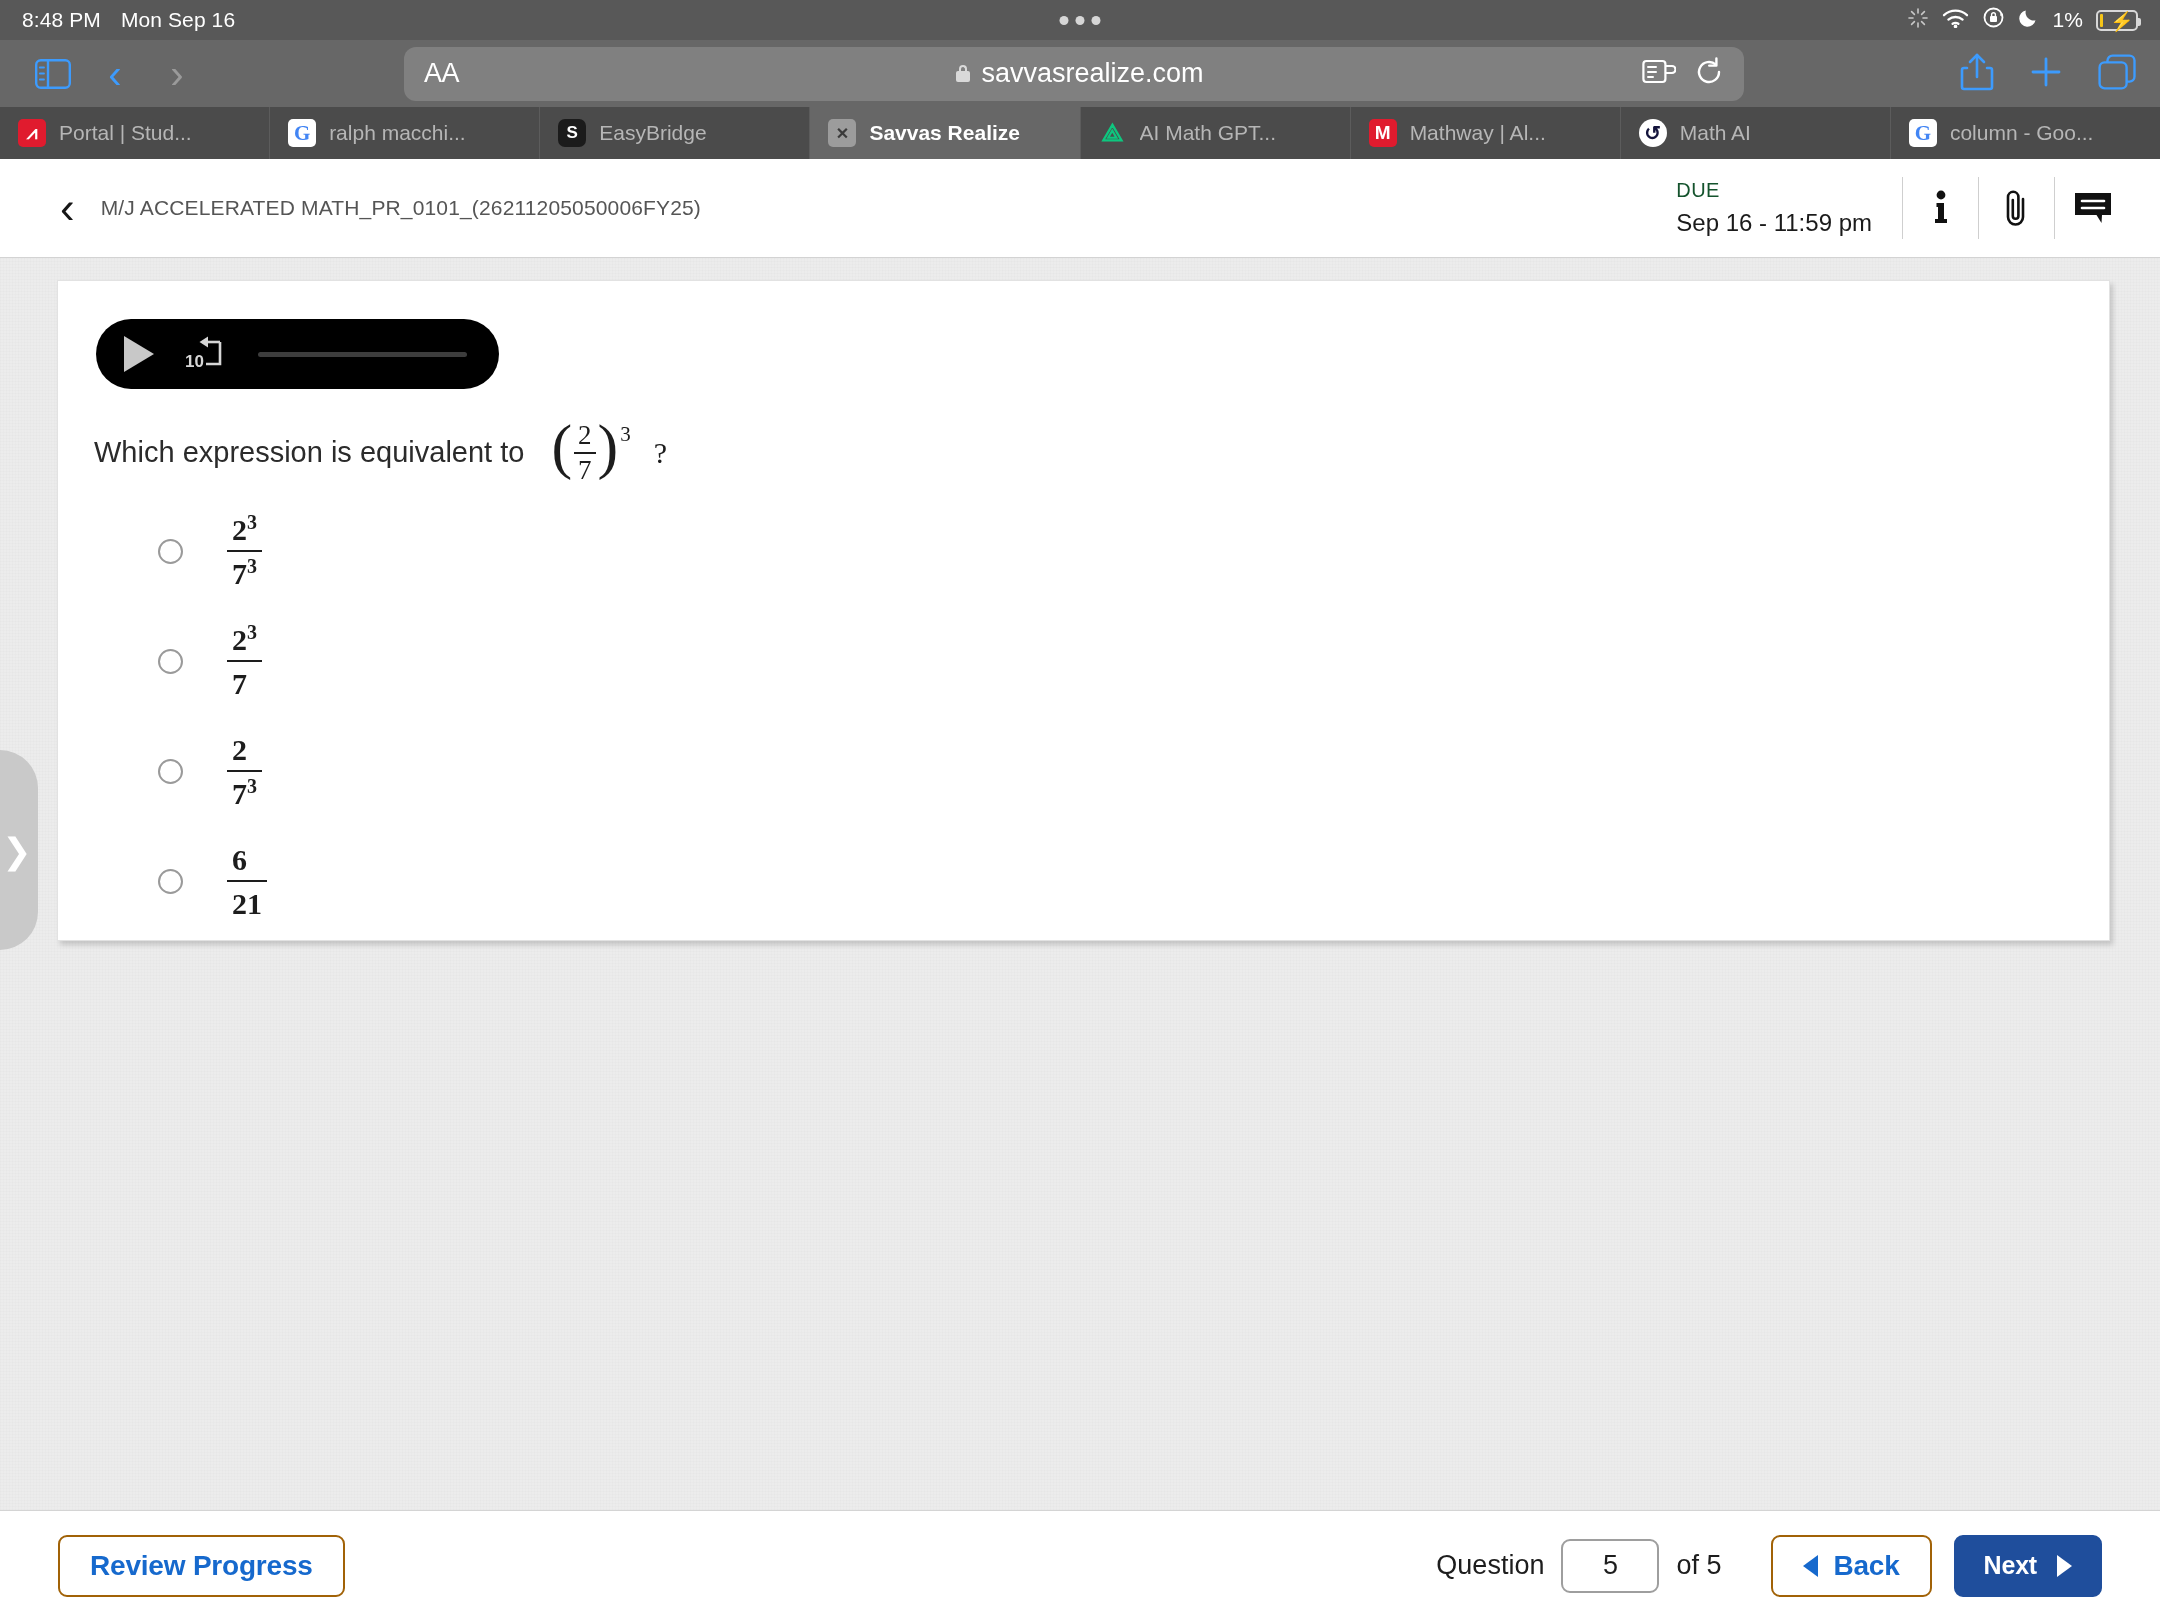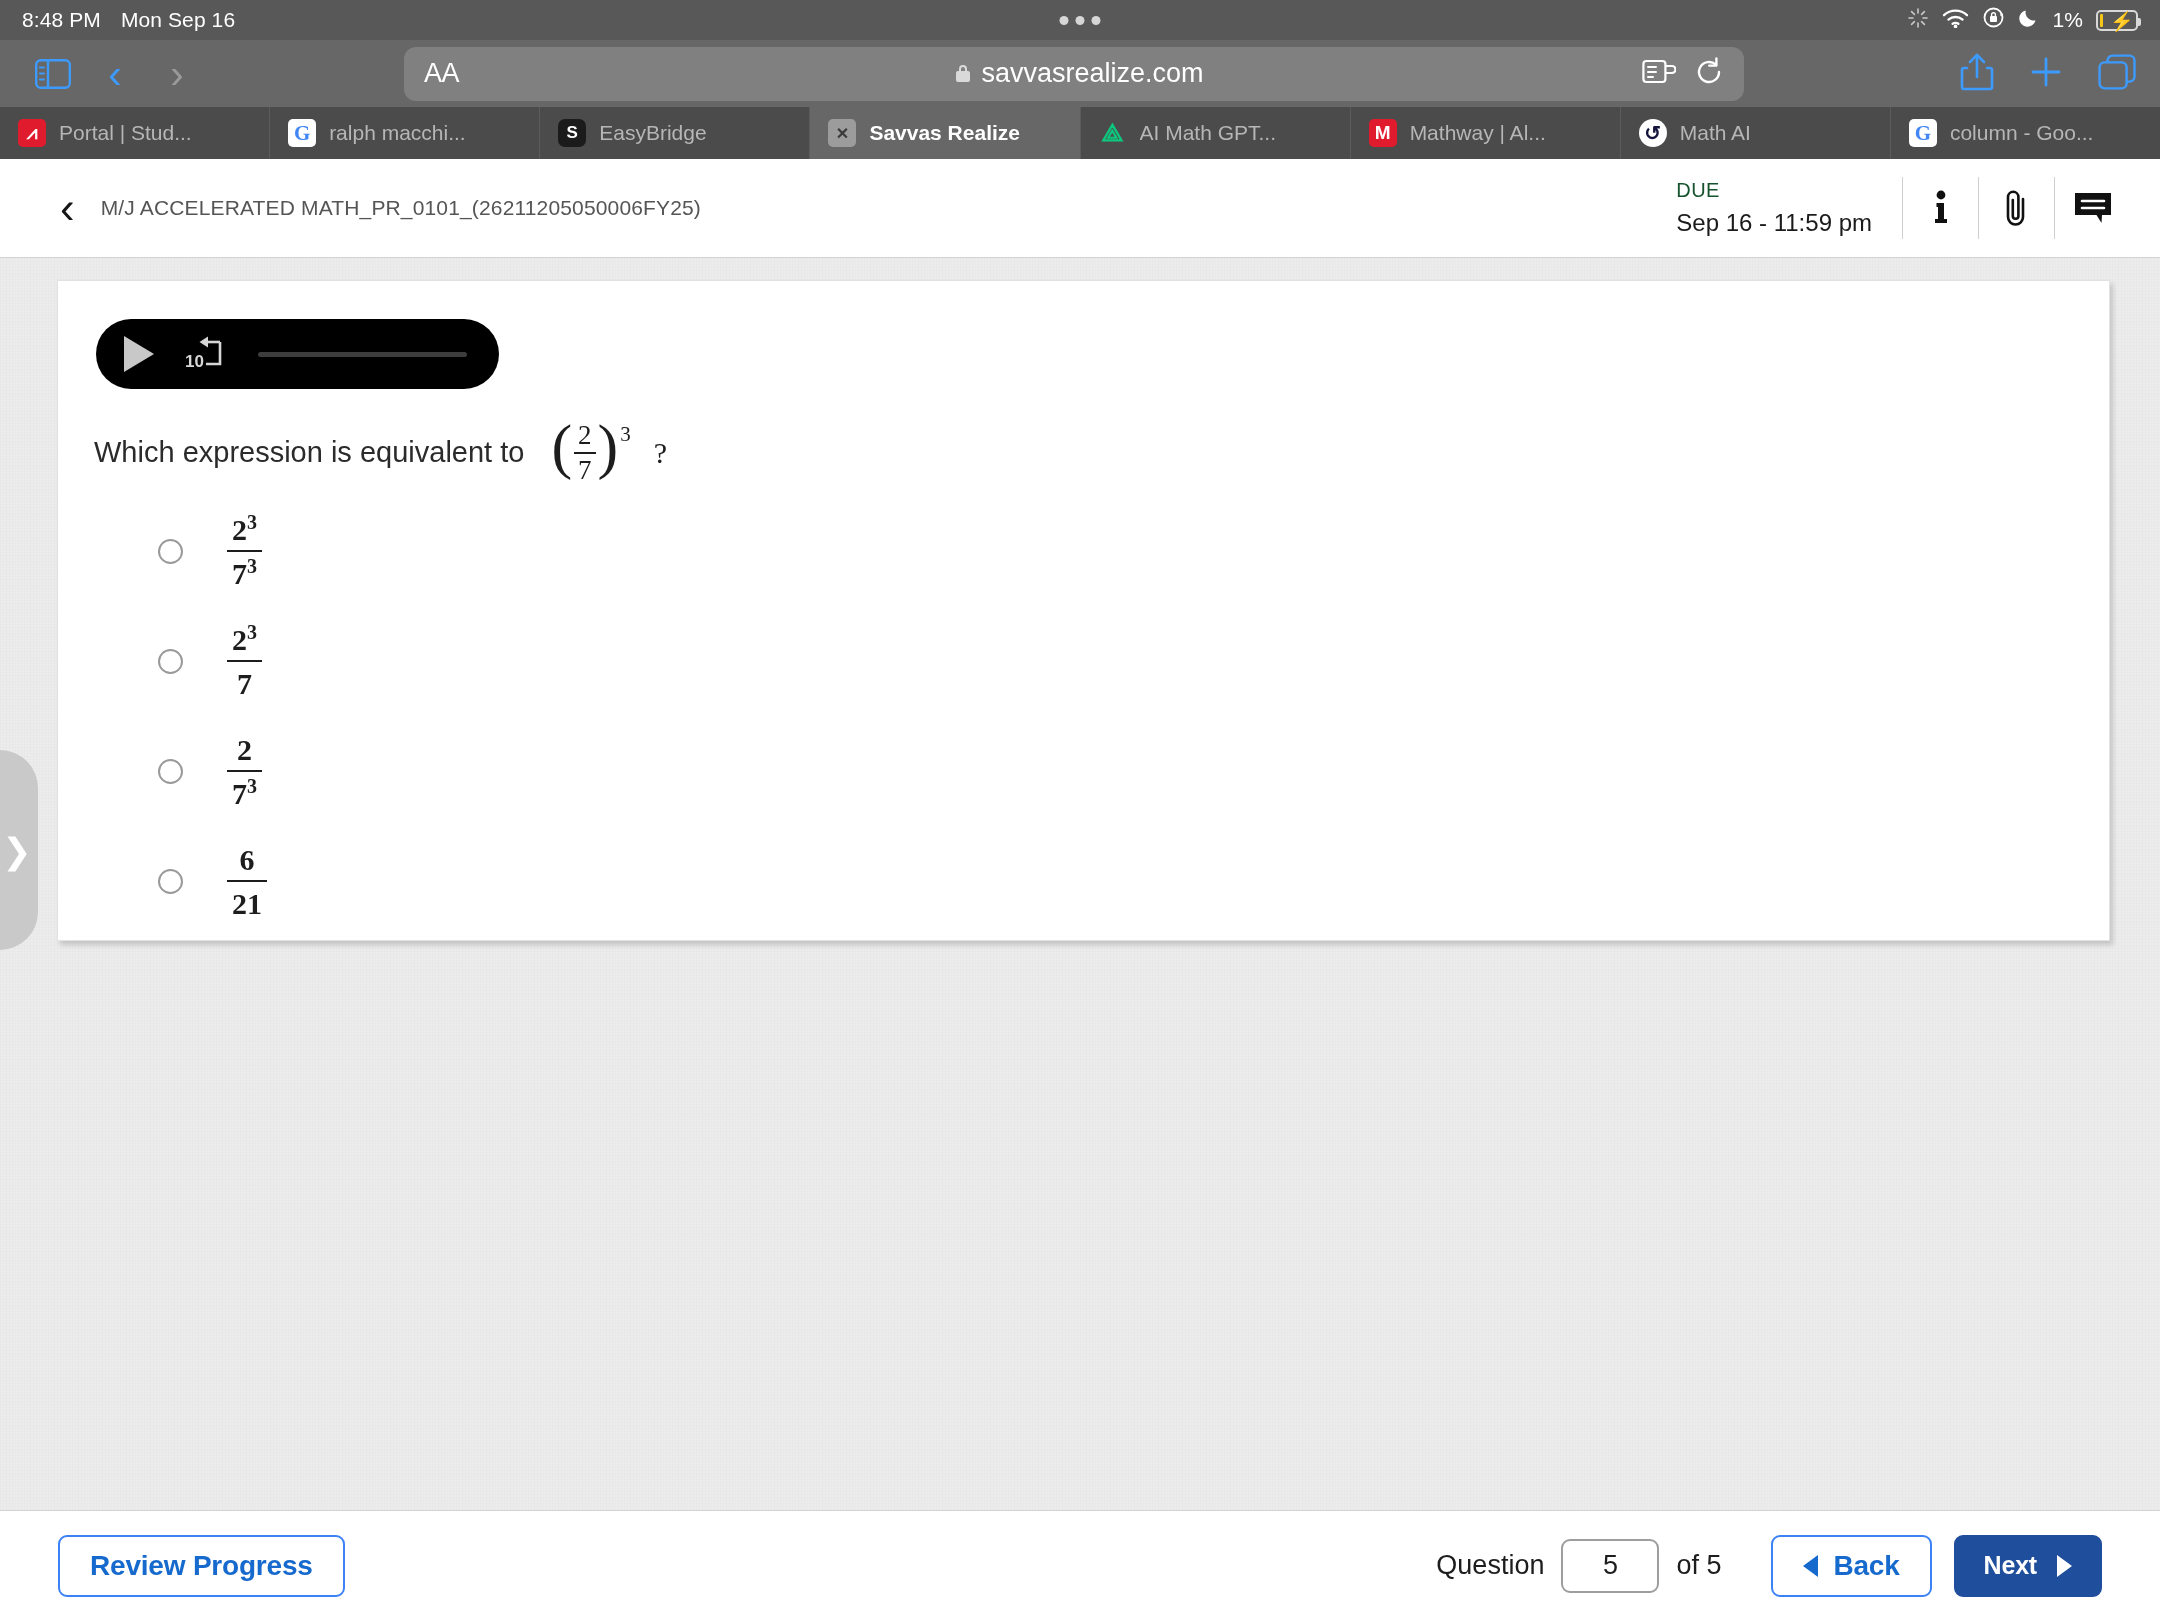--- a/index.html
+++ b/index.html
@@ -131,39 +131,39 @@
   .paren { font-size: 62px; font-weight: 300; line-height: .82; font-family: "Liberation Serif", serif; color: #1d1d1d; }
   .frac { display: inline-flex; flex-direction: column; align-items: center; font-family: "Liberation Serif", serif; color: #1d1d1d; margin: 0 2px; }
   .frac .num, .frac .den { font-size: 27px; line-height: 1.08; padding: 0 4px; }
   .frac .bar { width: 100%; height: 1.6px; background: #1d1d1d; margin: 2px 0; }
   .sup { font-size: 21px; font-family: "Liberation Serif", serif; color: #1d1d1d; margin-left: 2px; margin-top: 1px; }
   .qmark { font-family: "Liberation Serif", serif; font-size: 30px; color: #1d1d1d; margin-left: 7px; align-self: center; }
 
   .choices { position: absolute; left: 36px; top: 215px; width: 700px; }
   .choice { display: flex; align-items: center; height: 110px; gap: 44px; padding-left: 64px; }
   .radio { width: 25px; height: 25px; border: 2px solid #9a9a9a; border-radius: 50%; background: #fff; flex: 0 0 25px; }
-  .cfrac { display: inline-flex; flex-direction: column; align-items: center; font-family: "Liberation Serif", serif; color: #1d1d1d; }
+  .cfrac { display: inline-flex; flex-direction: column; font-family: "Liberation Serif", serif; color: #1d1d1d; }
   .cfrac .num, .cfrac .den { font-size: 30px; line-height: 1.12; padding: 0 5px; font-weight: 600; }
   .cfrac .bar { width: 100%; height: 2px; background: #1d1d1d; margin: 3px 0; }
   .esup { font-size: 20px; vertical-align: super; font-weight: 600; }
 
   .drawer-handle {
     position: absolute; left: 0; top: 492px; width: 38px; height: 200px;
     background: #c9c9c9; border-radius: 0 120px 120px 0;
     display: flex; align-items: center; justify-content: center;
   }
   .drawer-handle .ch { color: #ffffff; font-size: 35px; font-weight: 300; line-height: 1; margin-left: -4px; }
 
   
   .bottombar {
     height: 110px; flex: 0 0 110px; background: #ffffff; border-top: 1px solid #d4d4d4;
     display: flex; align-items: center; padding: 0 58px; gap: 20px;
   }
   .btn-outline {
-    border: 2px solid #3b82f6; color: #1669cd; background: #ffffff;
+    border: 2px solid #a16207; color: #1669cd; background: #ffffff;
     border-radius: 9px; font-size: 28px; font-weight: 600; letter-spacing: -.2px;
     height: 62px; padding: 0 30px; display: flex; align-items: center; justify-content: center; gap: 15px;
   }
   .btn-filled {
     background: #1f4e9c; color: #ffffff; border: 2px solid #1f4e9c;
     border-radius: 9px; font-size: 25px; font-weight: 600; letter-spacing: -.2px;
     height: 62px; padding: 0 28px; display: flex; align-items: center; justify-content: center; gap: 20px;
   }
   .qnav { margin-left: auto; display: flex; align-items: center; gap: 17px; font-size: 27px; color: #1d1d1d; }
   .qinput {

